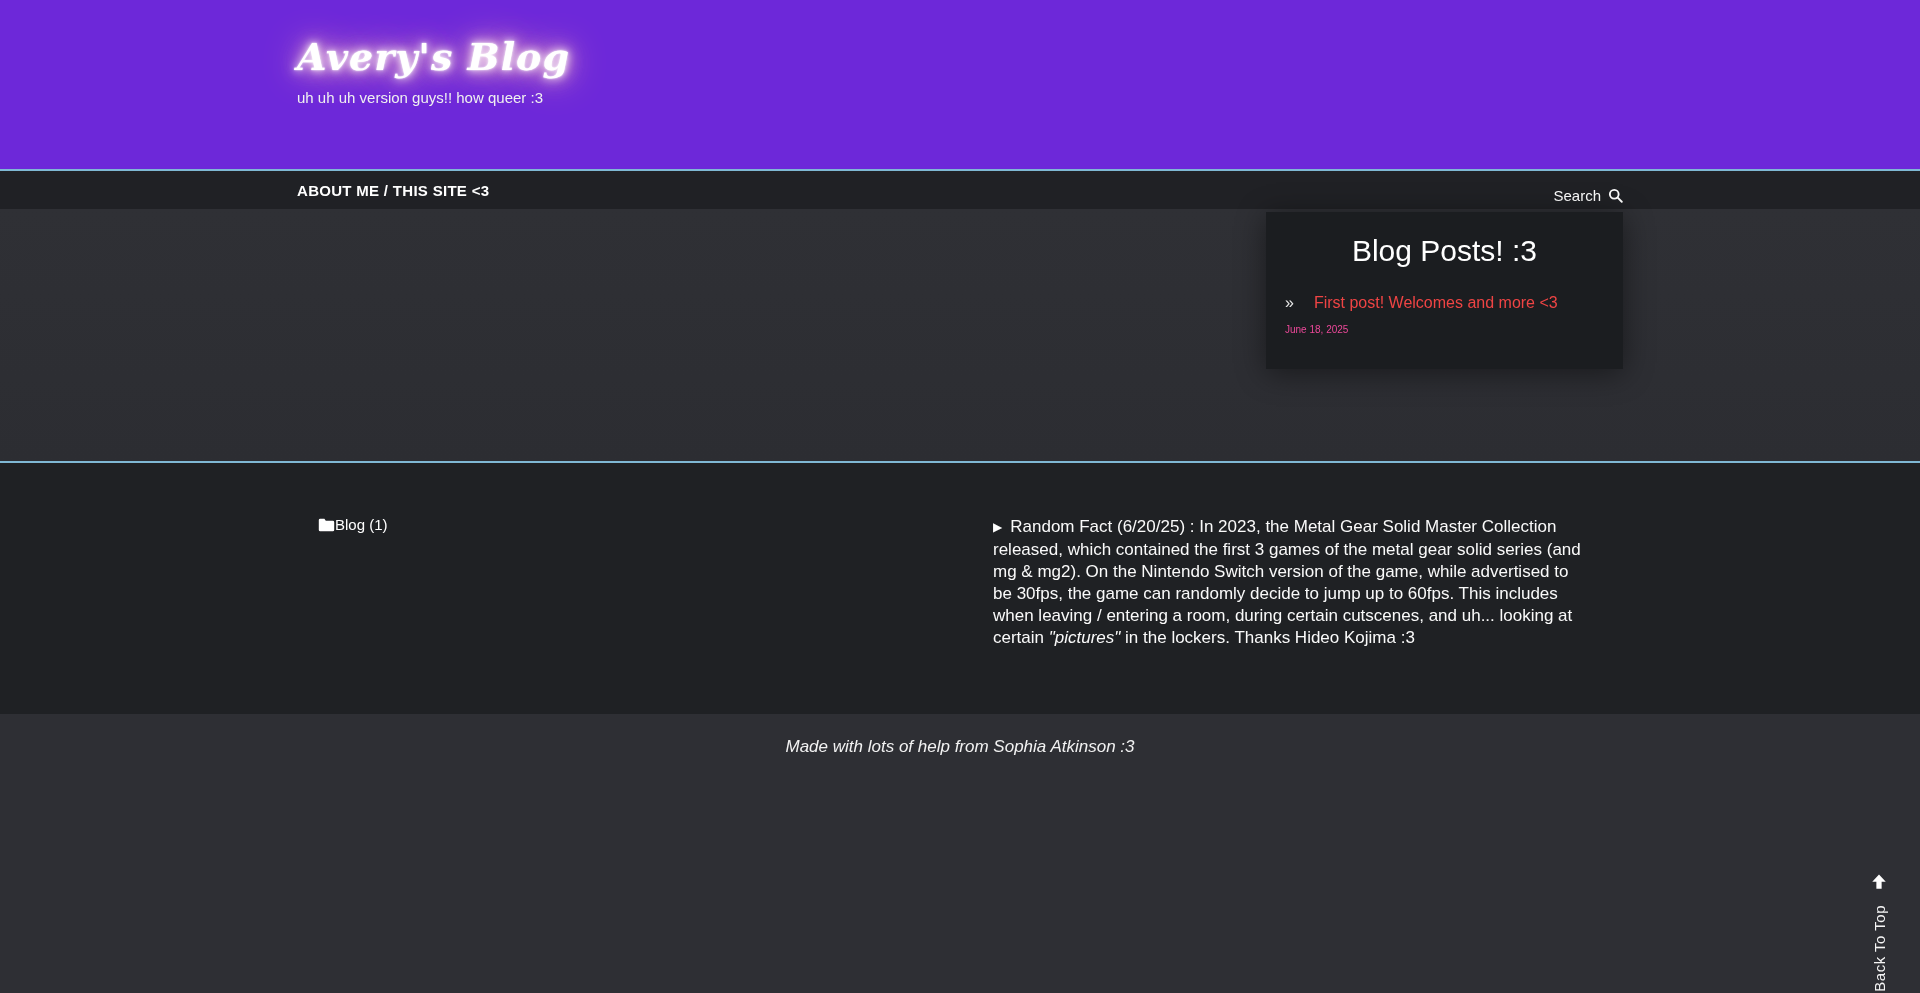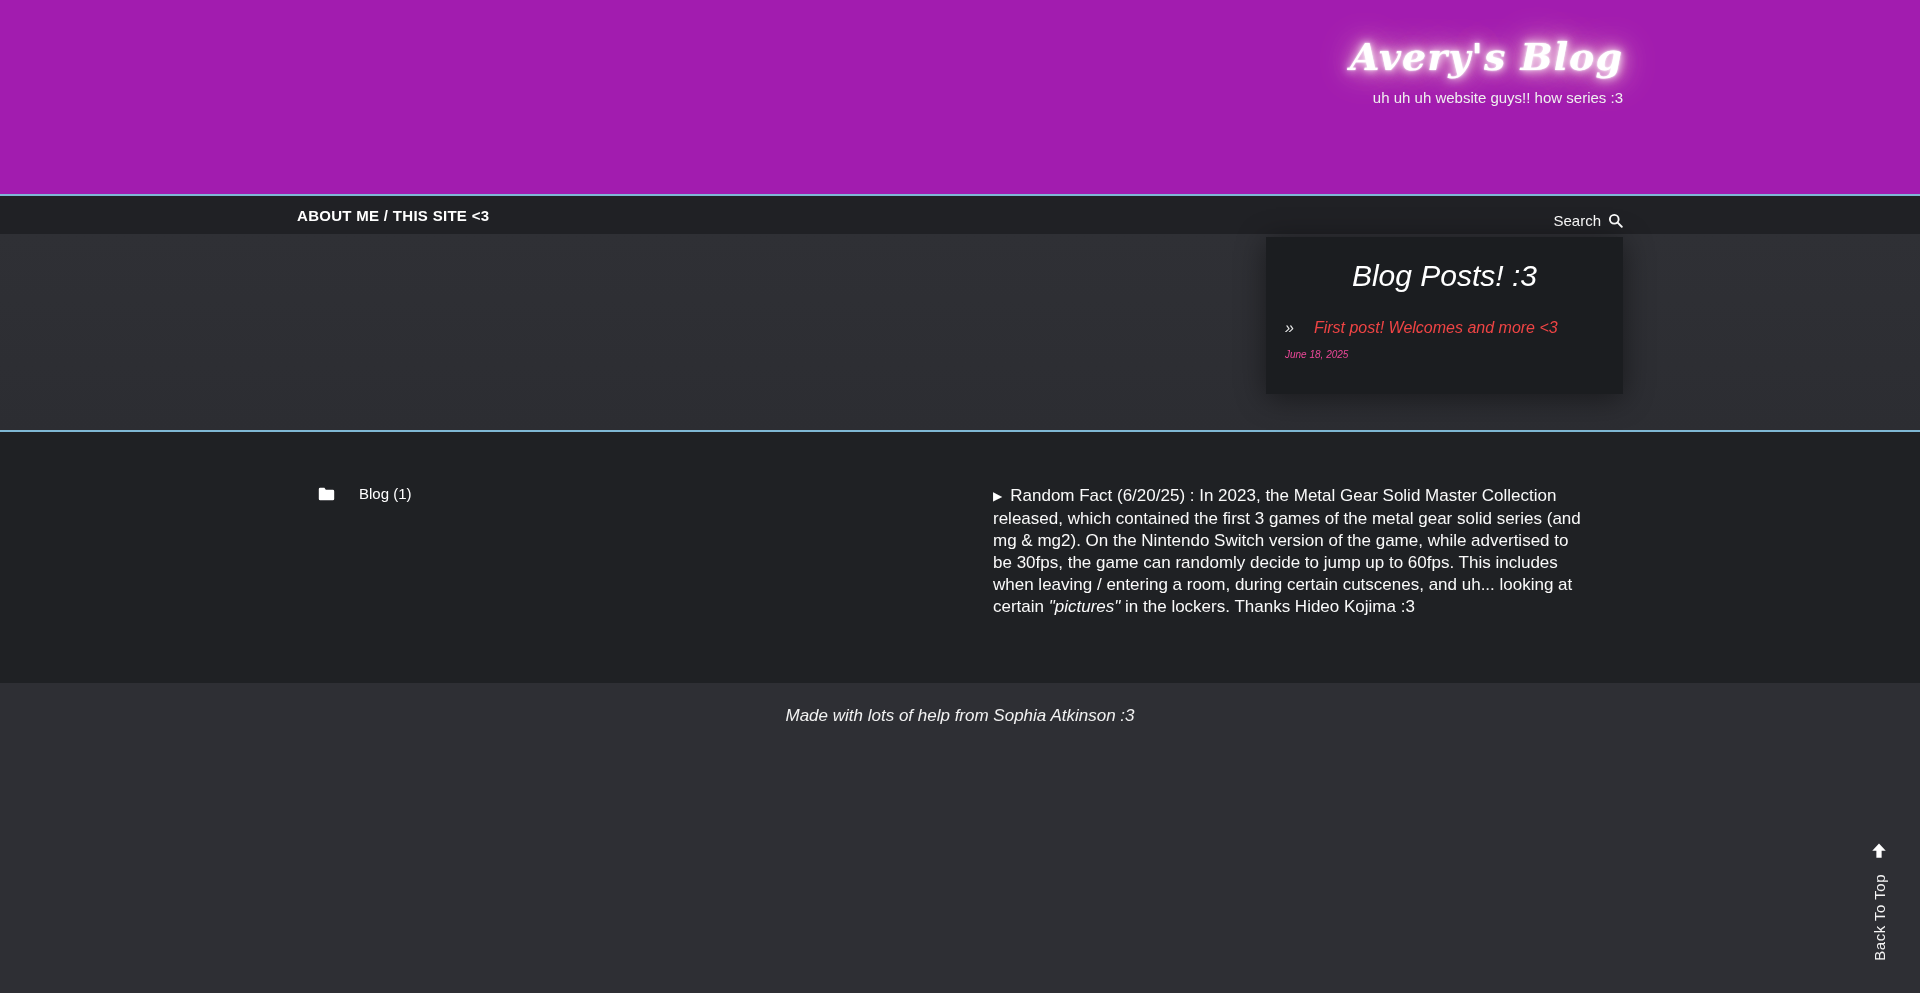--- a/index.html
+++ b/index.html
@@ -6,24 +6,23 @@
   html, body { width: 1920px; height: 993px; overflow: hidden; }
   body {
     font-family: "Liberation Sans", sans-serif;
     background: #2e2f34;
     color: #ffffff;
   }
   .container { width: 1326px; margin: 0 auto; }
 
   
   .site-header {
-    background: #a21caf;
-    height: 196px;
+    background: #6d28d9;
+    height: 171px;
     border-bottom: 2px solid #7fb8d4;
-    text-align: right;
   }
   .site-header .container { padding-top: 34px; }
   .logo {
     display: inline-block;
     font-family: "DejaVu Serif", serif;
     font-style: italic;
     font-weight: bold;
     font-size: 38px;
     letter-spacing: 1px;
     color: #ffffff;
@@ -67,23 +66,22 @@
     font-size: 15px;
     color: #ffffff;
     cursor: pointer;
     margin-top: 11px;
   }
   .search-toggle svg { display: block; }
 
   
   .main-area {
     background: linear-gradient(180deg, #2f3035 0%, #2c2d32 100%);
-    height: 198px;
+    height: 254px;
     border-bottom: 2px solid #7fb8d4;
-    font-style: italic;
   }
   .main-area .container {
     display: flex;
     justify-content: flex-end;
   }
   .posts-panel {
     width: 357px;
     min-height: 157px;
     margin-top: 3px;
     background: #1b1d20;
@@ -120,21 +118,21 @@
     padding-bottom: 30px;
   }
   .footer-widgets .container {
     display: flex;
     justify-content: space-between;
   }
   .widget-categories { padding-left: 21px; }
   .category-item {
     display: flex;
     align-items: center;
-    gap: 24px;
+    gap: 0;
     font-size: 15px;
     color: #ffffff;
     cursor: pointer;
   }
   .category-item svg { display: block; }
   .widget-fact {
     width: 590px;
     margin-right: 40px;
     font-size: 17px;
     line-height: 22px;
@@ -186,21 +184,21 @@
     color: #f5f5f5;
     letter-spacing: 0.5px;
   }
 </style>
 </head>
 <body>
 
 <header class="site-header">
   <div class="container">
     <div class="logo">Avery's Blog</div>
-    <div class="tagline">uh uh uh website guys!! how series :3</div>
+    <div class="tagline">uh uh uh version guys!! how queer :3</div>
   </div>
 </header>
 
 <nav class="nav-bar">
   <div class="container">
     <a class="nav-link">ABOUT ME / THIS SITE &lt;3</a>
     <div class="search-toggle">
       <span>Search</span>
       <span>
         <svg width="15" height="15" viewBox="0 0 24 24" fill="none" stroke="#ffffff" stroke-width="3">

